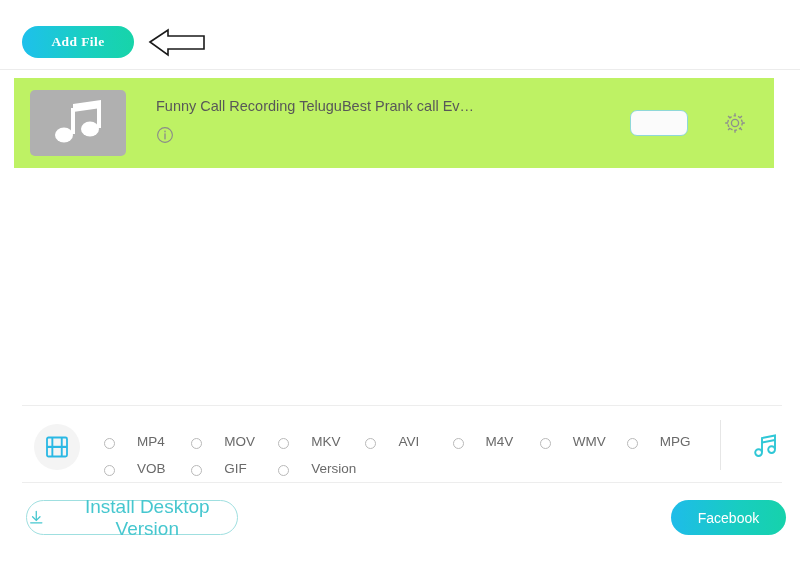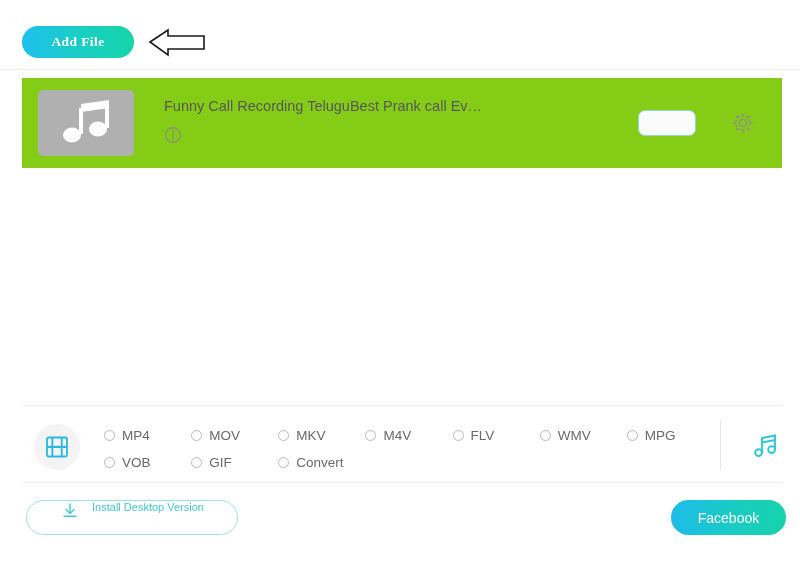--- a/index.html
+++ b/index.html
@@ -45,23 +45,23 @@
   .anno-arrow {
     position: absolute;
     left: 148px; top: 26px;
     width: 58px; height: 32px;
     pointer-events: none;
   }
 
   
   .filelist {
     position: absolute;
-    left: 22px; top: 78px;
+    left: 14px; top: 78px;
     width: 760px; height: 90px;
-    background: #84cc16;
+    background: #bef264;
   }
   .file-row {
     position: relative;
     width: 100%; height: 90px;
   }
   .thumb {
     position: absolute;
     left: 16px; top: 12px;
     width: 96px; height: 66px;
     background: #b0b0b0;
@@ -130,22 +130,22 @@
     left: 82px; top: 16px;
     width: 610px;
     display: grid;
     grid-template-columns: repeat(7, 1fr);
     grid-auto-rows: 27px;
     column-gap: 0px;
     row-gap: 0px;
   }
   .fmt-opt {
     display: flex;
-    align-items: center;
-    gap: 7px;
+    align-items: flex-end;
+    gap: 22px;
     cursor: pointer;
     font-size: 13.5px;
     color: #6a6a6a;
     white-space: nowrap;
   }
   .radio {
     width: 11px; height: 11px;
     border: 1px solid #b9b9b9;
     border-radius: 50%;
     background: #fff;
@@ -172,23 +172,23 @@
     background: #ffffff;
   }
   .install-btn {
     position: absolute;
     left: 26px; top: 17px;
     width: 212px; height: 35px;
     border-radius: 18px;
     border: 1.4px solid #9fdfe0;
     background: #ffffff;
     color: #46c7cf;
-    font-size: 11px;
-    cursor: pointer;
-    display: flex; justify-content: center;
+    font-size: 19px;
+    cursor: pointer;
+    display: flex; align-items: center; justify-content: center;
     gap: 12px;
     padding: 0;
   }
   .convert-btn {
     position: absolute;
     right: 14px; top: 17px;
     width: 115px; height: 35px;
     border-radius: 18px;
     border: none;
     background: linear-gradient(to right, #1ebce9 0%, #18cdc0 60%, #16d2ab 100%);
@@ -267,46 +267,46 @@
       <div class="fmt-opt">
         <span class="radio"></span>
         <span>MOV</span>
       </div>
       <div class="fmt-opt">
         <span class="radio"></span>
         <span>MKV</span>
       </div>
       <div class="fmt-opt">
         <span class="radio"></span>
+        <span>AVI</span>
+      </div>
+      <div class="fmt-opt">
+        <span class="radio"></span>
         <span>M4V</span>
       </div>
       <div class="fmt-opt">
         <span class="radio"></span>
-        <span>FLV</span>
-      </div>
-      <div class="fmt-opt">
-        <span class="radio"></span>
         <span>WMV</span>
       </div>
 
       <div class="fmt-opt">
         <span class="radio"></span>
         <span>MPG</span>
       </div>
       <div class="fmt-opt">
         <span class="radio"></span>
         <span>VOB</span>
       </div>
       <div class="fmt-opt">
         <span class="radio"></span>
         <span>GIF</span>
       </div>
       <div class="fmt-opt">
         <span class="radio"></span>
-        <span>Convert</span>
+        <span>Version</span>
       </div>
     </div>
 
     <div class="strip-sep"></div>
 
     <div class="audio-badge">
       <svg width="30" height="30" viewBox="0 0 30 30">
         <g stroke="#2fc7d6" stroke-width="1.9" fill="none">
           <path d="M12 20 L12 6 L25 3.5 L25 17"></path>
           <path d="M12 10.5 L25 8"></path>

